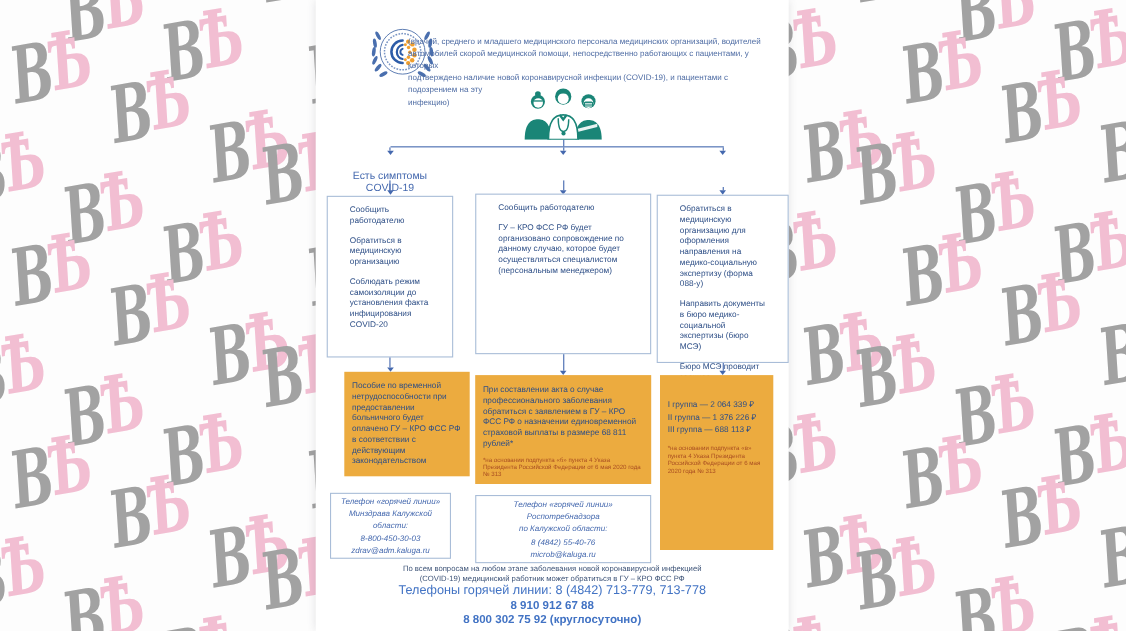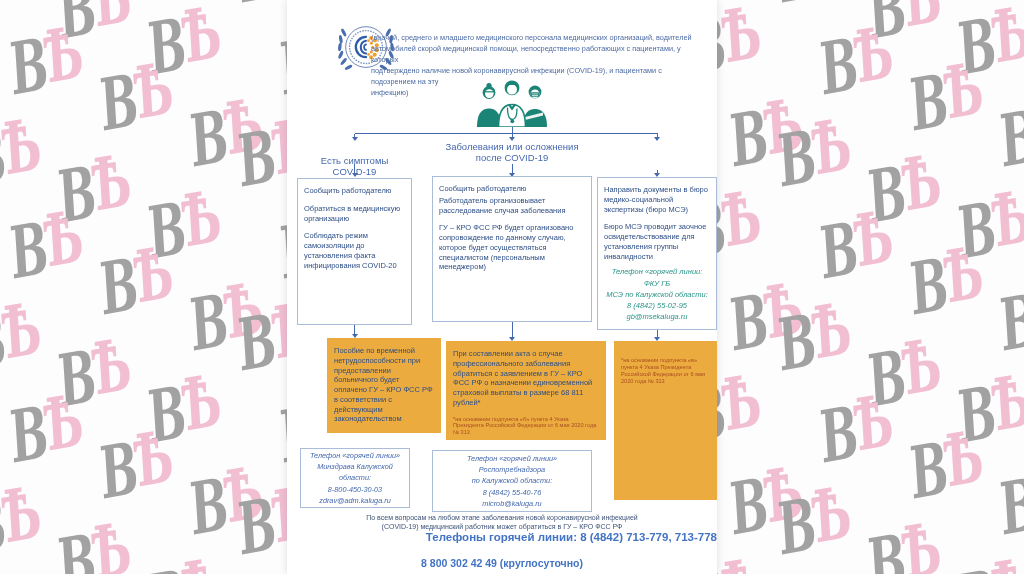--- a/index.html
+++ b/index.html
@@ -33,41 +33,41 @@
 
   
   .line{position:absolute;background:var(--accent);}
   .arrow{position:absolute;display:flex;flex-direction:column;align-items:center;width:9px;margin-left:-4.5px;}
   .arrow .sh{width:1px;background:var(--accent);flex:1;}
   .arrow .hd{width:0;height:0;border-left:3.5px solid transparent;border-right:3.5px solid transparent;
              border-top:4.5px solid var(--accent);}
 
   .col-header{position:absolute;text-align:center;font-size:9.5px;line-height:1.2;color:var(--accent);}
 
-  .flowbox{position:absolute;border:1px solid var(--border);background:#fff;padding:7px 6px;
+  .flowbox{position:absolute;border:1px solid var(--border);background:#fff;padding:7px 20px;
            font-size:7.5px;line-height:1.3;color:var(--text);}
   .flowbox p{margin:0;}
   .flowbox p + p{margin-top:8px;}
   .flowbox.tight p + p.tight{margin-top:2px;}
   .contact{margin-top:5px;text-align:center;font-style:italic;color:#2b9488;font-size:7.5px;
            line-height:1.5;white-space:pre-line;}
 
   .orangebox{position:absolute;background:var(--orange);padding:8px 7px;font-size:7.5px;line-height:1.3;
-             color:var(--text);margin-left:14px;}
+             color:var(--text);}
   .orangebox .foot{margin-top:8px;font-size:5.6px;line-height:1.25;color:var(--footnote);}
   .groups{margin-top:13px;white-space:pre-line;line-height:1.55;font-size:7.5px;}
 
   .phonebox{position:absolute;border:1px solid var(--border);background:#fff;display:flex;align-items:center;
             justify-content:center;text-align:center;font-style:italic;color:var(--accent);
             font-size:7.3px;line-height:1.55;white-space:pre-line;padding:4px;}
 
   .footer-note{position:absolute;left:0;top:513px;width:100%;text-align:center;font-size:7px;
                line-height:1.35;color:#3d5377;white-space:pre-line;}
-  .footer-main{position:absolute;left:0;top:531px;width:100%;text-align:right;font-size:11.5px;
-               font-weight:bold;color:var(--phone-blue);}
+  .footer-main{position:absolute;left:0;top:531px;width:100%;text-align:center;font-size:11.5px;
+               font-weight:normal;color:var(--phone-blue);}
   .footer-ph2{position:absolute;left:0;top:545px;width:100%;text-align:center;font-size:10.5px;
               font-weight:bold;color:var(--phone-blue);}
   .footer-ph3{position:absolute;left:0;top:557px;width:100%;text-align:center;font-size:10.5px;
               font-weight:bold;color:var(--phone-blue);}
 </style>
 </head>
 <body>
 
 <div class="canvas">
 
@@ -243,21 +243,20 @@
     <div class="arrow" style="left:225px;top:133.5px;height:7px;">
         <div class="sh"></div>
         <div class="hd"></div>
       </div>
     <div class="arrow" style="left:370px;top:133.5px;height:7px;">
         <div class="sh"></div>
         <div class="hd"></div>
       </div>
 
     <div class="col-header" style="left:27px;top:155px;width:81px;">Есть симптомы COVID-19</div>
-    <div class="col-header" style="left:150px;top:141px;width:150px;">Заболевания или осложнения после COVID-19</div>
 
     <div class="arrow" style="left:67.5px;top:164px;height:13px;">
         <div class="sh"></div>
         <div class="hd"></div>
       </div>
     <div class="arrow" style="left:225px;top:164px;height:13px;">
         <div class="sh"></div>
         <div class="hd"></div>
       </div>
     <div class="arrow" style="left:370px;top:170px;height:7px;">
@@ -266,25 +265,25 @@
       </div>
 
     <div class="flowbox" style="left:10px;top:178px;width:115px;height:147px;">
       <p>Сообщить работодателю</p>
       <p>Обратиться в медицинскую организацию</p>
       <p>Соблюдать режим самоизоляции до установления факта инфицирования COVID-20</p>
     </div>
 
     <div class="flowbox tight" style="left:145px;top:176px;width:160px;height:146px;">
       <p>Сообщить работодателю</p>
-      <p class="tight">Работодатель организовывает расследование случая заболевания</p>
       <p>ГУ – КРО ФСС РФ будет организовано сопровождение по данному случаю, которое будет осуществляться специалистом (персональным менеджером)</p>
     </div>
 
     <div class="flowbox" style="left:310px;top:177px;width:120px;height:153px;">
+      <p>Обратиться в медицинскую организацию для оформления направления на медико-социальную экспертизу (форма 088-у)</p>
       <p>Направить документы в бюро медико-социальной экспертизы (бюро МСЭ)</p>
       <p>Бюро МСЭ проводит заочное освидетельствование для установления группы инвалидности</p>
       <div class="contact">Телефон «горячей линии: ФКУ ГБ
 МСЭ по Калужской области:
 8 (4842) 55-02-95
 gb@msekaluga.ru</div>
     </div>
 
     <div class="arrow" style="left:67.5px;top:325px;height:13px;">
         <div class="sh"></div>
@@ -302,33 +301,37 @@
     <div class="orangebox" style="left:26px;top:338px;width:114px;height:95px;">
       <div>Пособие по временной нетрудоспособности при предоставлении больничного будет оплачено ГУ – КРО ФСС РФ в соответствии с действующим законодательством</div>
     </div>
 
     <div class="orangebox" style="left:145px;top:341px;width:160px;height:99px;">
       <div>При составлении акта о случае профессионального заболевания обратиться с заявлением в ГУ – КРО ФСС РФ о назначении единовременной страховой выплаты в размере 68 811 рублей*</div>
       <div class="foot">*на основании подпункта «б» пункта 4 Указа Президента Российской Федерации от 6 мая 2020 года № 313</div>
     </div>
 
     <div class="orangebox" style="left:313px;top:341px;width:103px;height:159px;">
+      <div class="groups">I группа — 2 064 339 ₽
+II группа — 1 376 226 ₽
+III группа — 688 113 ₽</div>
       <div class="foot">*на основании подпункта «в» пункта 4 Указа Президента Российской Федерации от 6 мая 2020 года № 313</div>
     </div>
 
     <div class="phonebox" style="left:13px;top:448px;width:110px;height:60px;">Телефон «горячей линии»
 Минздрава Калужской
 области:
 8-800-450-30-03
 zdrav@adm.kaluga.ru</div>
     <div class="phonebox" style="left:145px;top:450px;width:160px;height:62px;">Телефон «горячей линии»
 Роспотребнадзора
 по Калужской области:
 8 (4842) 55-40-76
 microb@kaluga.ru</div>
 
     <div class="footer-note">По всем вопросам на любом этапе заболевания новой коронавирусной инфекцией
 (COVID-19) медицинский работник может обратиться в ГУ – КРО ФСС РФ</div>
     <div class="footer-main">Телефоны горячей линии: 8 (4842) 713-779, 713-778</div>
-    <div class="footer-ph3">8 800 302 42 49 (круглосуточно)</div>
+    <div class="footer-ph2">8 910 912 67 88</div>
+    <div class="footer-ph3">8 800 302 75 92 (круглосуточно)</div>
 
   </div>
 </div>
 
 </body></html>

